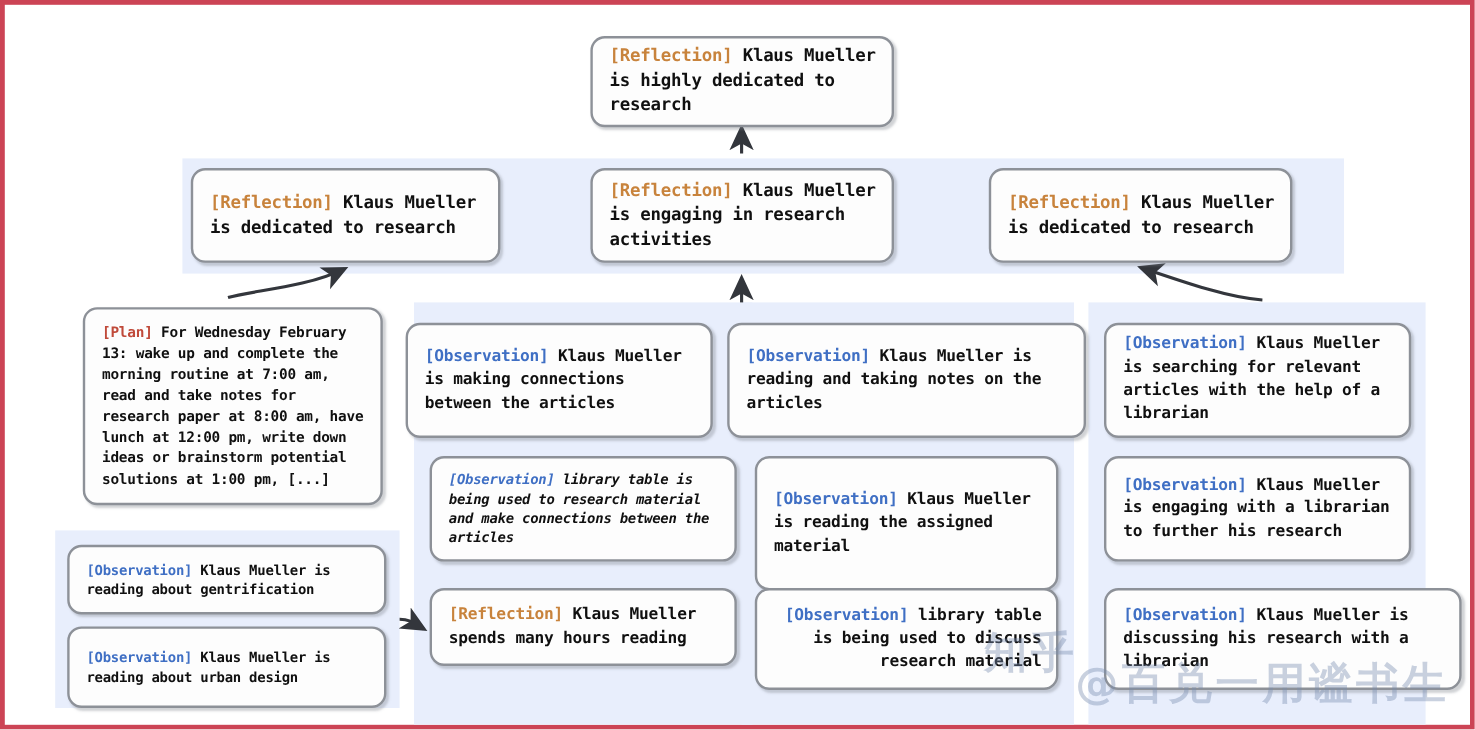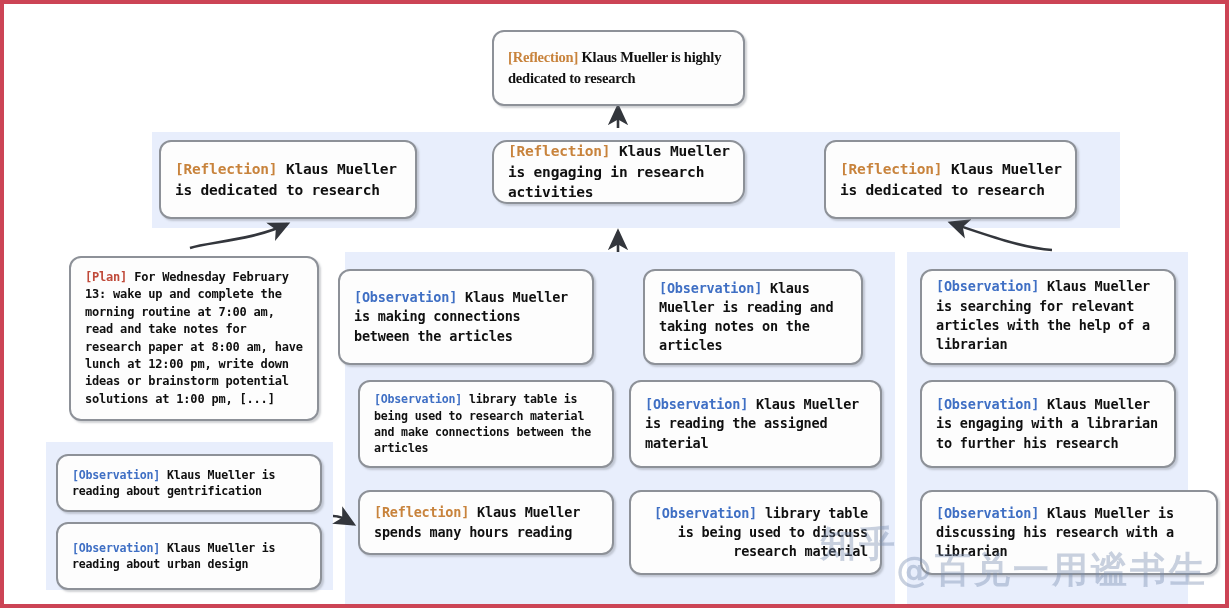--- a/index.html
+++ b/index.html
@@ -92,33 +92,33 @@
 
     <path d="M614,248 L614,228" stroke="#33363c" stroke-width="2.6" fill="none" marker-end="url(#ah)"></path>
 
     <path d="M186,244 C205,238 250,236 283,220" stroke="#33363c" stroke-width="2.6" fill="none" marker-end="url(#ah)"></path>
 
     <path d="M1048,246 C1020,244 985,232 947,219" stroke="#33363c" stroke-width="2.6" fill="none" marker-end="url(#ah)"></path>
 
     <path d="M329,512 C338,512 342,516 349,520" stroke="#33363c" stroke-width="2.6" fill="none" marker-end="url(#ah)"></path>
   </svg>
 
-  <div class="node sz-lg" style="left:488px; top:26px; width:253px; height:76px;font-family:Liberation Serif, serif;">
+  <div class="node sz-lg" style="left:488px; top:26px; width:253px; height:76px;">
     <div class="inner">
       <span class="tag-reflection">[Reflection]</span><span> Klaus Mueller is highly dedicated to research</span>
     </div>
   </div>
 
   <div class="node sz-lg" style="left:155px; top:136px; width:258px; height:79px;">
     <div class="inner">
       <span class="tag-reflection">[Reflection]</span><span> Klaus Mueller is dedicated to research</span>
     </div>
   </div>
 
-  <div class="node sz-lg" style="left:488px; top:136px; width:253px; height:64px;border-radius:15px;">
+  <div class="node sz-lg" style="left:488px; top:136px; width:253px; height:79px;">
     <div class="inner">
       <span class="tag-reflection">[Reflection]</span><span> Klaus Mueller is engaging in research activities</span>
     </div>
   </div>
 
   <div class="node sz-lg" style="left:820px; top:136px; width:253px; height:79px;">
     <div class="inner">
       <span class="tag-reflection">[Reflection]</span><span> Klaus Mueller is dedicated to research</span>
     </div>
   </div>
@@ -140,39 +140,39 @@
       <span class="tag-observation">[Observation]</span><span> Klaus Mueller is reading about urban design</span>
     </div>
   </div>
 
   <div class="node sz-md" style="left:334px; top:265px; width:256px; height:96px;">
     <div class="inner">
       <span class="tag-observation">[Observation]</span><span> Klaus Mueller is making connections between the articles</span>
     </div>
   </div>
 
-  <div class="node sz-xs" style="left:354px; top:376px; width:256px; height:88px;">
+  <div class="node sz-xs" style="left:354px; top:376px; width:256px; height:88px;font-style:italic;">
     <div class="inner">
       <span class="tag-observation">[Observation]</span><span> library table is being used to research material and make connections between the articles</span>
     </div>
   </div>
 
   <div class="node sz-md" style="left:354px; top:486px; width:256px; height:65px;">
     <div class="inner">
       <span class="tag-reflection">[Reflection]</span><span> Klaus Mueller spends many hours reading</span>
     </div>
   </div>
 
-  <div class="node sz-md" style="left:639px; top:265px; width:220px; height:96px;">
+  <div class="node sz-md" style="left:602px; top:265px; width:299px; height:96px;">
     <div class="inner">
       <span class="tag-observation">[Observation]</span><span> Klaus Mueller is reading and taking notes on the articles</span>
     </div>
   </div>
 
-  <div class="node sz-md" style="left:625px; top:376px; width:253px; height:88px;">
+  <div class="node sz-md" style="left:625px; top:376px; width:253px; height:112px;">
     <div class="inner">
       <span class="tag-observation">[Observation]</span><span> Klaus Mueller is reading the assigned material</span>
     </div>
   </div>
 
   <div class="node sz-md" style="left:625px; top:486px; width:253px; height:85px;text-align:right;">
     <div class="inner">
       <span class="tag-observation">[Observation]</span><span> library table is being used to discuss research material</span>
     </div>
   </div>

